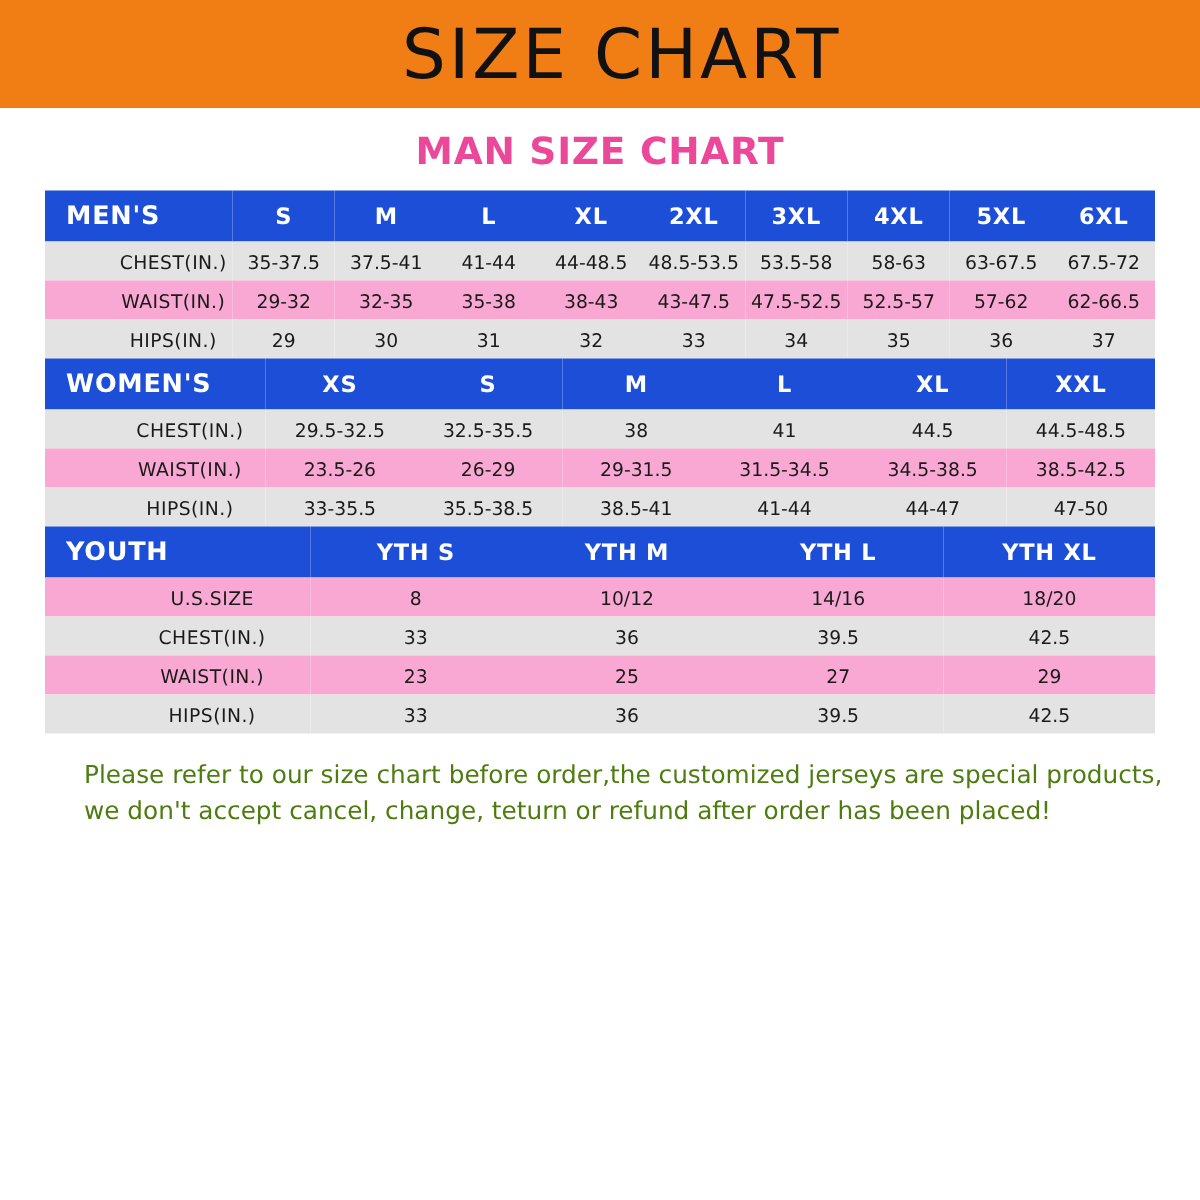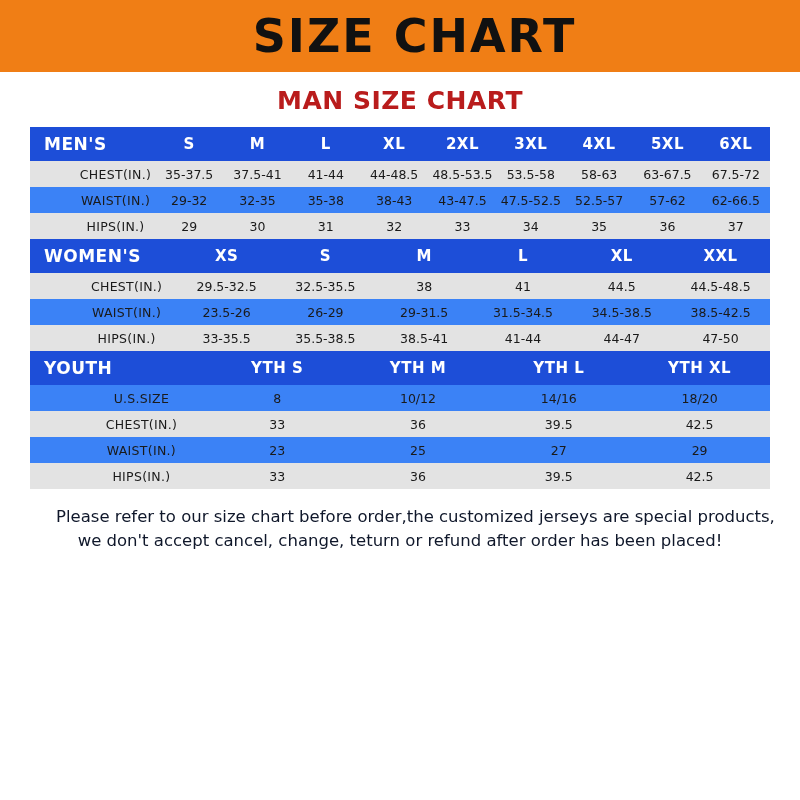--- a/index.html
+++ b/index.html
@@ -23,38 +23,38 @@
   
   .banner {
     height: 72px;
     background: #f07e15;
     display: flex;
     align-items: center;
     justify-content: center;
   }
   .banner-title {
     font-family: "DejaVu Sans", sans-serif;
-    font-weight: bold;
+    font-weight: normal;
     font-size: 46px;
     letter-spacing: 2px;
     color: #111111;
     line-height: 1;
     text-align: center;
     margin-left: 29px;
   }
   .content {
     padding: 0 30px;
     box-sizing: border-box;
   }
   .section-title {
     text-align: center;
     font-family: "DejaVu Sans", sans-serif;
     font-weight: bold;
     font-size: 25px;
-    color: #b91c1c;
+    color: #ec4899;
     letter-spacing: 0.5px;
     margin: 14px 0 12px 0;
   }
   table.size-table {
     width: 100%;
     border-collapse: collapse;
     table-layout: fixed;
   }
   table.size-table th,
   table.size-table td {
@@ -79,21 +79,21 @@
     text-align: left;
     padding-left: 14px;
     font-size: 17px;
   }
   table.size-table tbody td.first-col {
     font-weight: normal;
     letter-spacing: 0.3px;
     padding-left: 46px;
   }
   tr.row-light td { background: #e3e3e3; }
-  tr.row-dark td  { background: #3b82f6; }
+  tr.row-dark td  { background: #f9a8d4; }
 
   .men-table .first-col { width: 15%; }
   .women-table .first-col { width: 18%; }
   .youth-table .first-col { width: 22%; margin-top: 20px; }
 
   .youth-table thead th {
     font-size: 14.5px;
   }
   .youth-table thead th.first-col {
     font-size: 17px;
@@ -107,22 +107,21 @@
     font-size: 13px;
   }
   .men-table td {
     height: 26px;
     font-size: 12.5px;
   }
 
   .notice {
     margin-top: 16px;
     padding: 0 26px;
-    text-align: center;
-    color: #0f172a;
+    color: #4d7c0f;
     font-size: 16.5px;
     line-height: 1.45;
     font-family: "DejaVu Sans", sans-serif;
   }
   .notice div { white-space: nowrap; }
 </style>
 </head>
 <body>
 
 <div class="page">

